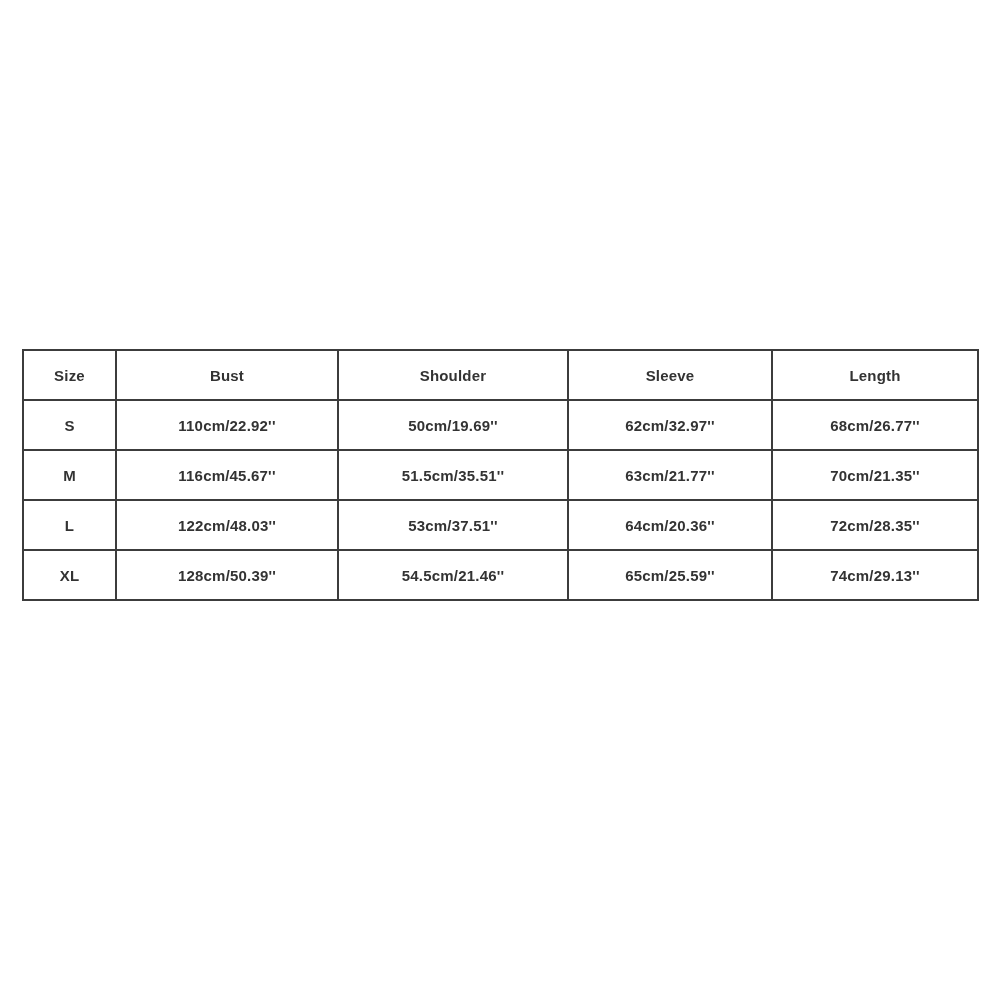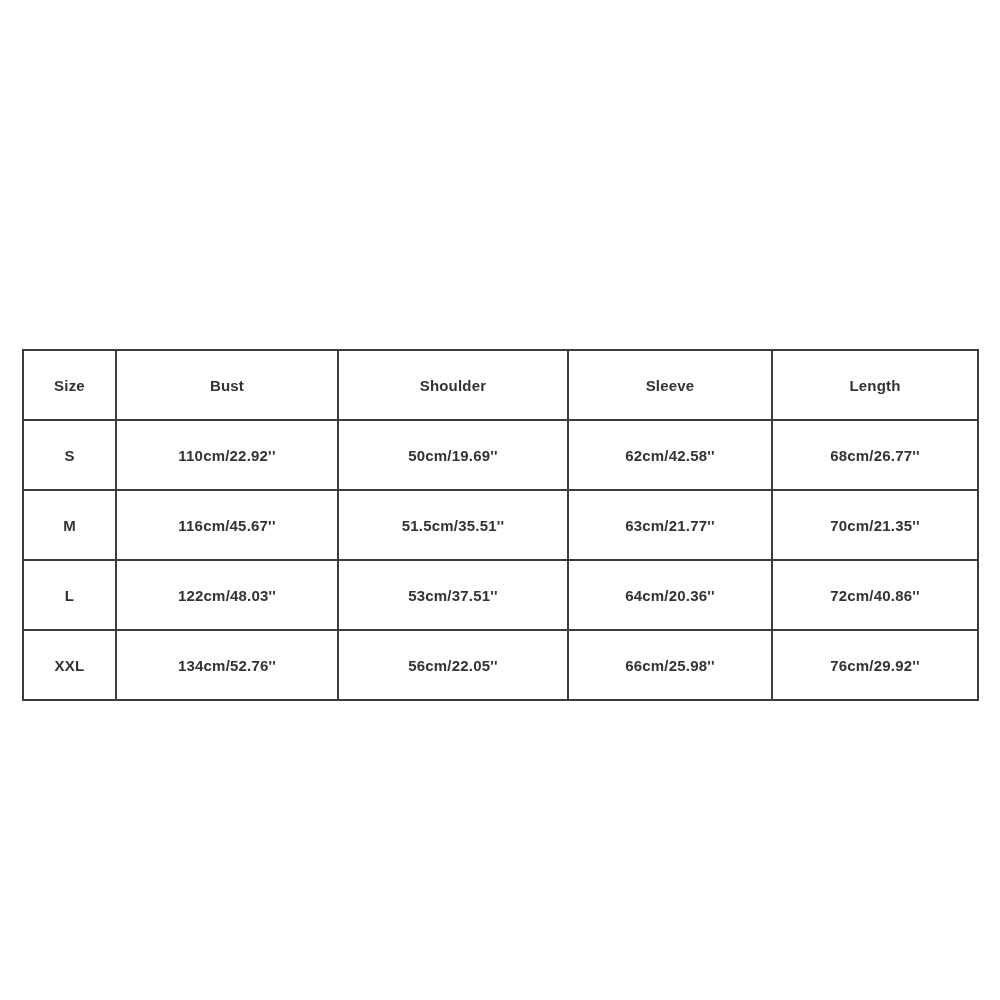--- a/index.html
+++ b/index.html
@@ -28,21 +28,21 @@
   }
   table.size-chart th,
   table.size-chart td {
     border: 2px solid #3c3c3c;
     text-align: center;
     vertical-align: middle;
     font-size: 15px;
     font-weight: bold;
     color: #333333;
     height: 48px;
-    padding: 10px 4px;
+    padding: 0 4px;
     letter-spacing: 0.2px;
     white-space: nowrap;
     overflow: hidden;
   }
   col.c-size   { width: 93px; }
   col.c-bust   { width: 222px; }
   col.c-shoulder { width: 230px; }
   col.c-sleeve { width: 204px; }
   col.c-length { width: 206px; }
 </style>
@@ -65,39 +65,39 @@
         <th>Shoulder</th>
         <th>Sleeve</th>
         <th>Length</th>
       </tr>
     </thead>
     <tbody>
       <tr>
         <td>S</td>
         <td>110cm/22.92''</td>
         <td>50cm/19.69''</td>
-        <td>62cm/42.58''</td>
+        <td>62cm/32.97''</td>
         <td>68cm/26.77''</td>
       </tr>
       <tr>
         <td>M</td>
         <td>116cm/45.67''</td>
         <td>51.5cm/35.51''</td>
         <td>63cm/21.77''</td>
         <td>70cm/21.35''</td>
       </tr>
       <tr>
         <td>L</td>
         <td>122cm/48.03''</td>
         <td>53cm/37.51''</td>
         <td>64cm/20.36''</td>
-        <td>72cm/40.86''</td>
+        <td>72cm/28.35''</td>
       </tr>
       <tr>
-        <td>XXL</td>
-        <td>134cm/52.76''</td>
-        <td>56cm/22.05''</td>
-        <td>66cm/25.98''</td>
-        <td>76cm/29.92''</td>
+        <td>XL</td>
+        <td>128cm/50.39''</td>
+        <td>54.5cm/21.46''</td>
+        <td>65cm/25.59''</td>
+        <td>74cm/29.13''</td>
       </tr>
     </tbody>
   </table>
 </div>
 
 </body></html>

